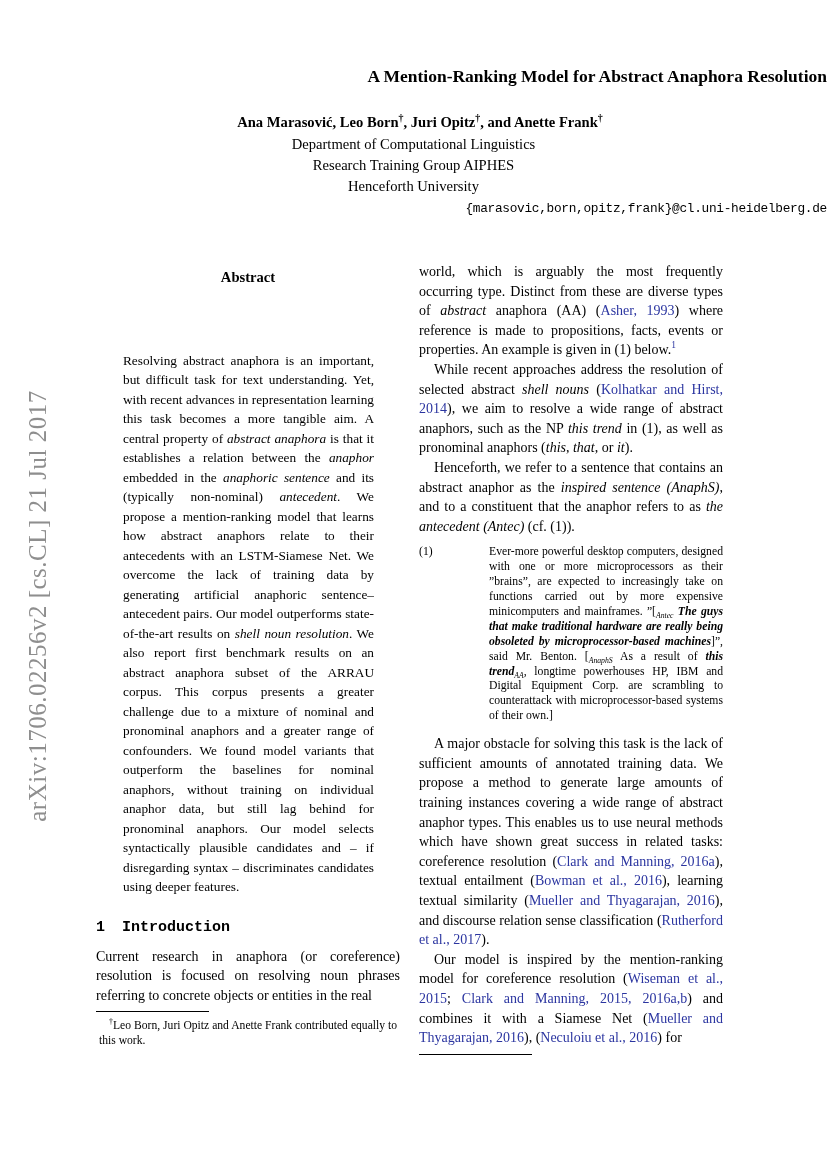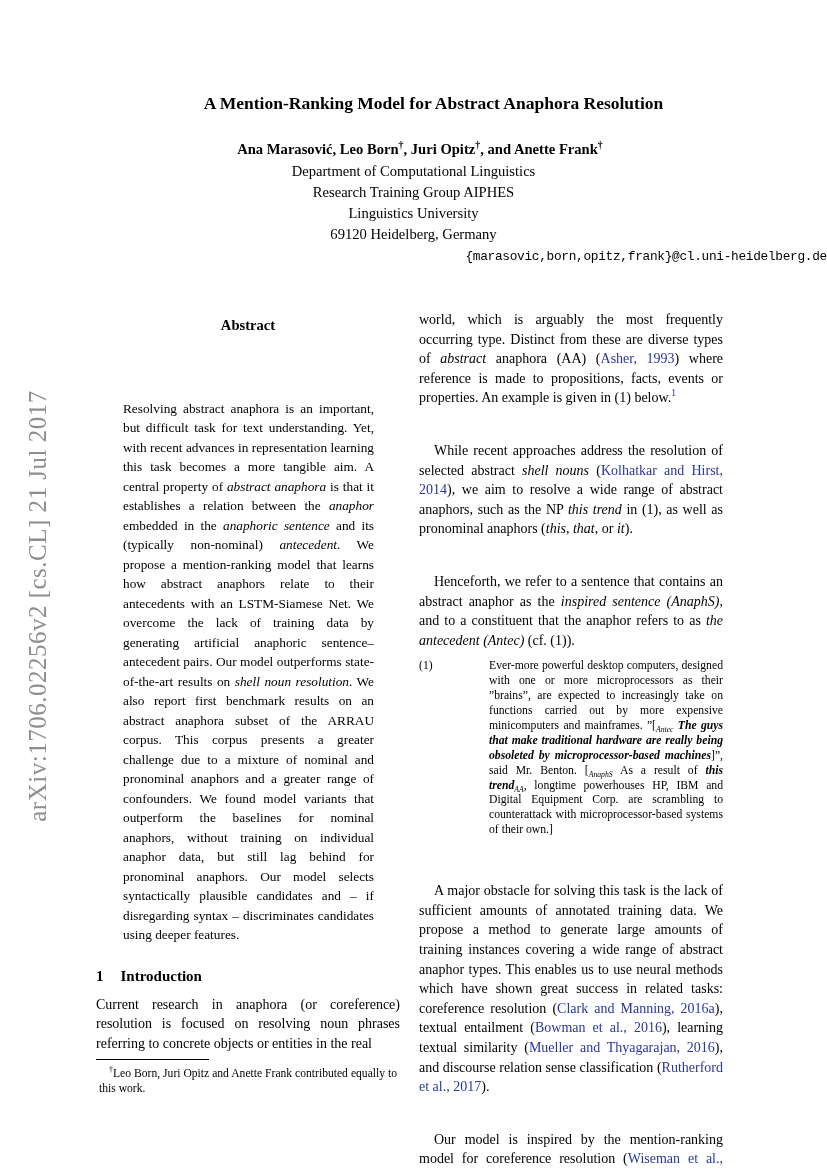--- a/index.html
+++ b/index.html
@@ -16,21 +16,21 @@
   }
   
   .stamp {
     position: absolute; width: 520px; left: -222px; top: 592px;
     transform: rotate(-90deg);
     color: var(--stamp, #8e8e8e);
     font-size: 25px; letter-spacing: 0.5px;
     text-align: center; white-space: nowrap;
   }
   .title {
-    padding-top: 93px; text-align: center;
+    padding-top: 66px; text-align: right;
     font-size: 17.5px; font-weight: bold; margin-left: 40px;
   }
   .authors {
     margin-top: 27px; text-align: center;
     font-size: 14.6px; font-weight: bold; padding-left: 13px;
   }
   .affil-block { margin-top: 3px; }
   .affil { text-align: center; font-size: 14.6px; line-height: 21px; }
   .email {
     text-align: right; margin-top: 4px;
@@ -41,24 +41,24 @@
   .col {
     width: 304px; display: flex; flex-direction: column;
     font-size: 14px; line-height: 19.6px; text-align: justify;
     hyphens: auto; -webkit-hyphens: auto;
   }
   .abstract-heading {
     text-align: center; font-weight: bold; font-size: 14.6px;
     margin: 6px 0 15px;
   }
   .abstract-body { margin-left: 27px; margin-right: 26px; font-size: 13.3px; line-height: 19.5px; margin-top: 48px; }
-  .section-heading { font-size: 15px; font-weight: bold; margin: 21px 0 9px; text-align: left; line-height: 20px; }
+  .section-heading { font-size: 15px; font-weight: bold; margin: 21px 0 9px; text-align: left; line-height: 20px; font-family: Liberation Mono, monospace; }
   .sec-num { display: inline-block; margin-right: 17px; }
   p.body-par { margin: 0; }
-  p.indent { text-indent: 15px; margin-top: 33px; }
+  p.indent { text-indent: 15px; }
   .example { display: flex; font-size: 11.7px; line-height: 14.9px; margin: 9px 0 10px; }
   .example-label { flex: none; width: 25px; }
   .example-body { flex: 1; text-align: justify; margin-left: 45px; }
   .spacer { flex: 1; min-height: 6px; }
   .footnote { font-size: 11.6px; line-height: 14.2px; text-align: justify; }
   .footnote-rule { width: 113px; border-top: 1px solid #000; margin-bottom: 7px; }
   .footnote p { text-indent: 10px; margin: 3px; }
   
   .rt-i  { font-style: italic; }
   .rt-bi { font-weight: bold; font-style: italic; }
@@ -73,22 +73,21 @@
 
   <div class="stamp">arXiv:1706.02256v2  [cs.CL]  21 Jul 2017</div>
 
   <div class="title">A Mention-Ranking Model for Abstract Anaphora Resolution</div>
 
   <div class="authors"><span>Ana Marasović, Leo Born</span><span class="rt-sup">†</span><span>, Juri Opitz</span><span class="rt-sup">†</span><span>, and Anette Frank</span><span class="rt-sup">†</span></div>
 
   <div class="affil-block">
     <div class="affil">Department of Computational Linguistics</div>
     <div class="affil">Research Training Group AIPHES</div>
-    <div class="affil">Linguistics University</div>
-    <div class="affil">69120 Heidelberg, Germany</div>
+    <div class="affil">Henceforth University</div>
     <div class="email">{marasovic,born,opitz,frank}@cl.uni-heidelberg.de</div>
   </div>
 
   <div class="columns">
 
     <div class="col">
       <div class="abstract-heading">Abstract</div>
       <div class="abstract-body"><span>Resolving abstract anaphora is an important, but difficult task for text understanding. Yet, with recent advances in representation learning this task becomes a more tangible aim. A central property of </span><span class="rt-i">abstract anaphora</span><span> is that it establishes a relation between the </span><span class="rt-i">anaphor</span><span> embedded in the </span><span class="rt-i">anaphoric sentence</span><span> and its (typically non-nominal) </span><span class="rt-i">antecedent</span><span>. We propose a mention-ranking model that learns how abstract anaphors relate to their antecedents with an LSTM-Siamese Net. We overcome the lack of training data by generating artificial anaphoric sentence–antecedent pairs. Our model outperforms state-of-the-art results on </span><span class="rt-i">shell noun resolution</span><span>. We also report first benchmark results on an abstract anaphora subset of the ARRAU corpus. This corpus presents a greater challenge due to a mixture of nominal and pronominal anaphors and a greater range of confounders. We found model variants that outperform the baselines for nominal anaphors, without training on individual anaphor data, but still lag behind for pronominal anaphors. Our model selects syntactically plausible candidates and – if disregarding syntax – discriminates candidates using deeper features.</span></div>
 
       <div class="section-heading">

